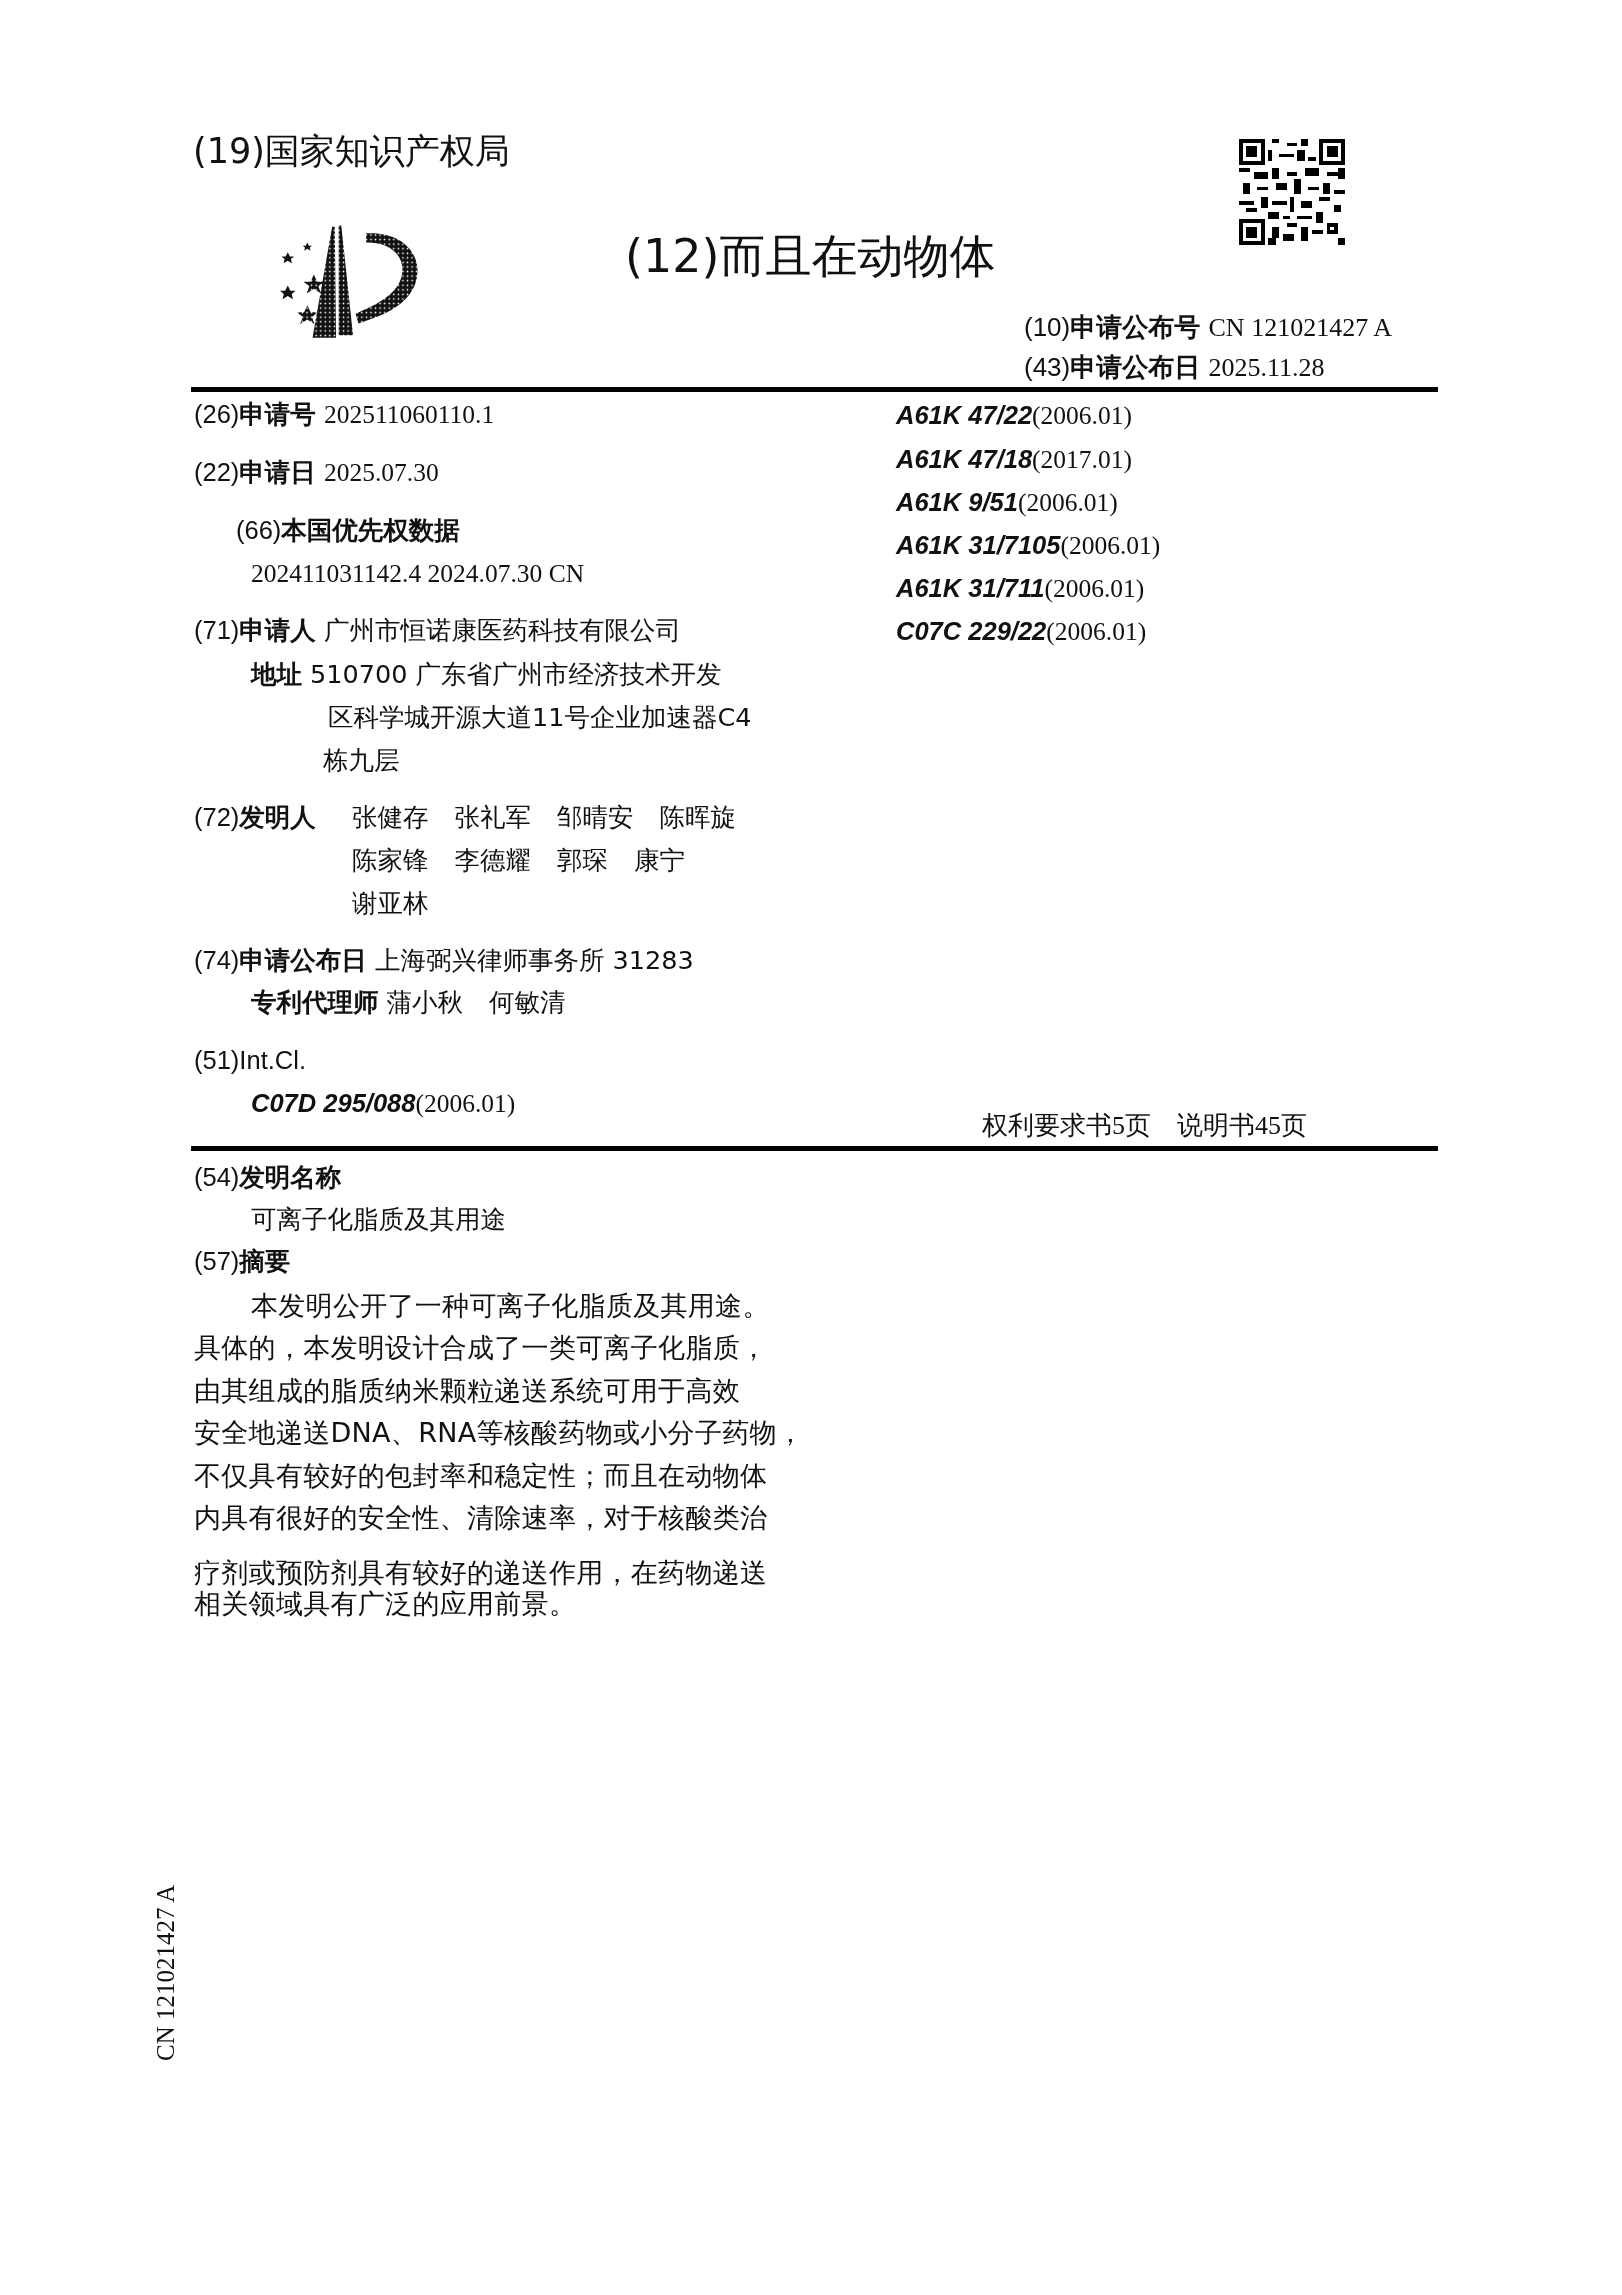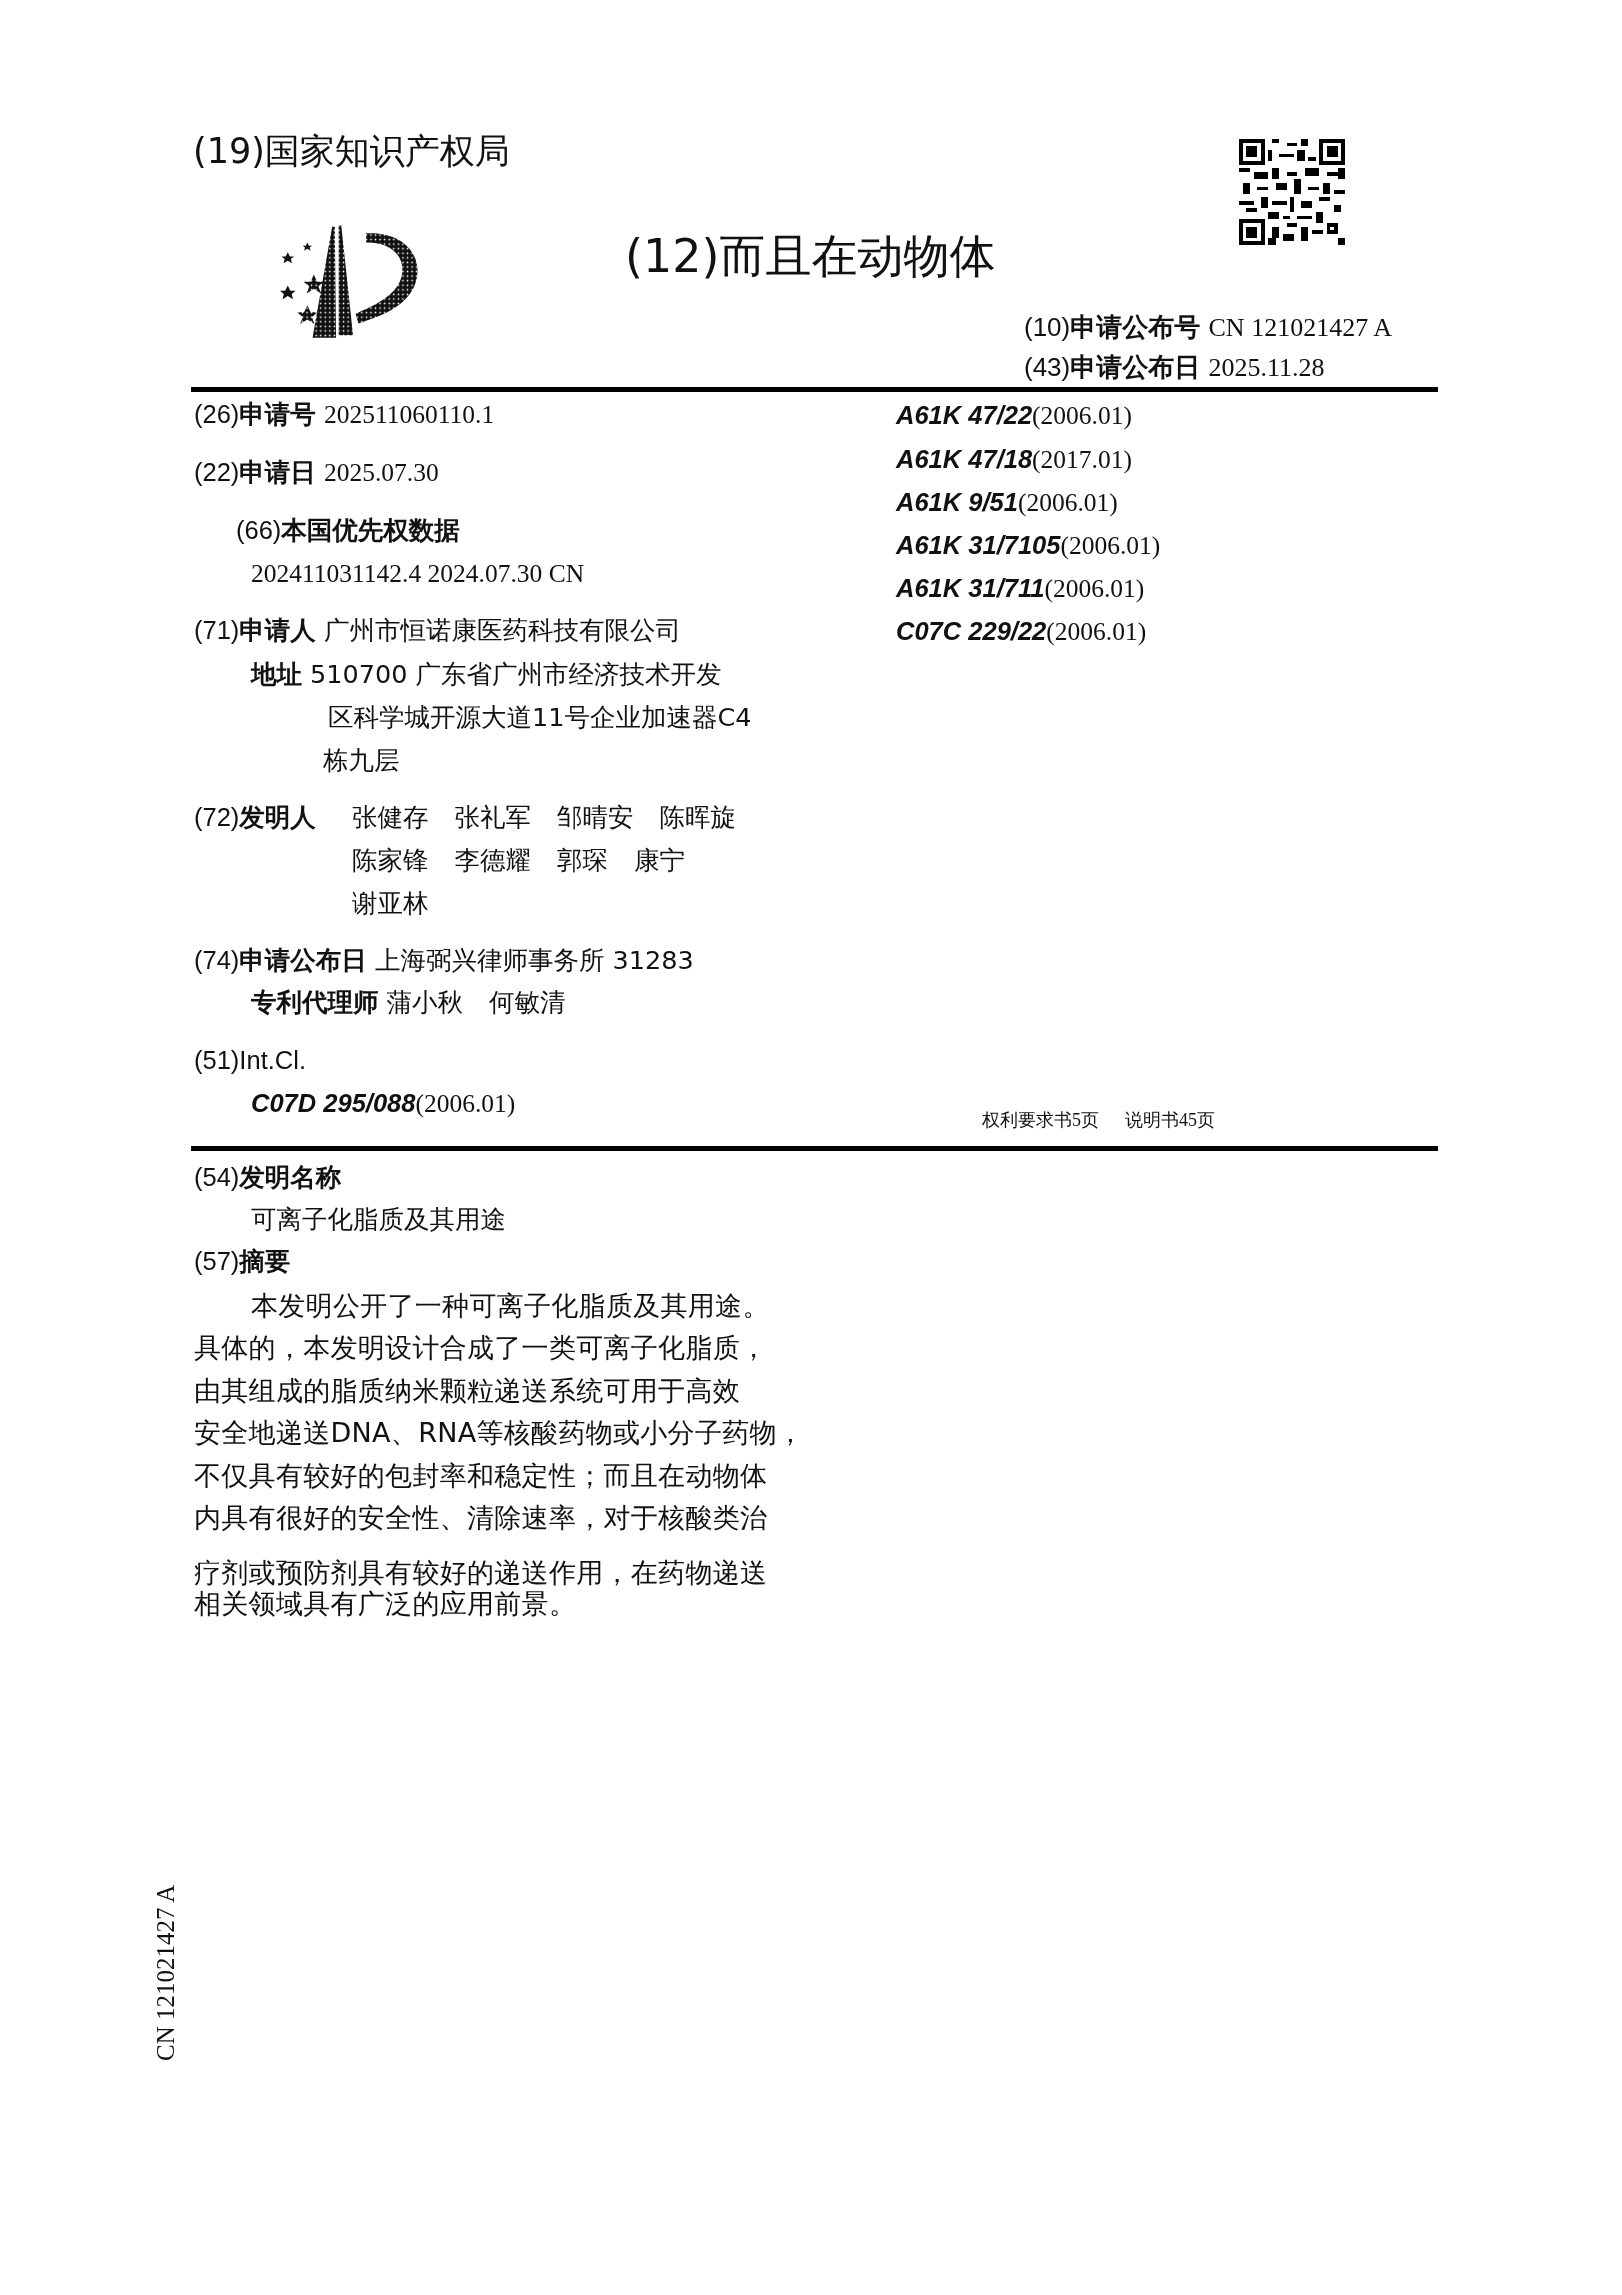--- a/index.html
+++ b/index.html
@@ -22,21 +22,21 @@
 
   .fld { font-size:25.5px; line-height:29px; }
   .num { font-family:"Liberation Sans", sans-serif; font-weight:normal; }
   .lbl { font-weight:bold; }
   .val { font-family:"Liberation Serif", "DejaVu Serif", serif; }
 
   .ipc { font-size:25.5px; }
   .ipc .code { font-family:"Liberation Sans", sans-serif; font-style:italic; font-weight:bold; }
   .ipc .ver { font-family:"Liberation Serif", serif; }
 
-  #pages { left:982px; top:1108px; font-size:18px; font-family:"Liberation Serif", serif; }
+  #pages { left:982px; top:1108px; font-size:26px; font-family:"Liberation Serif", serif; }
 
   .abstract-line { font-size:27px; font-family:"DejaVu Sans", sans-serif; letter-spacing:0.3px; }
 
   #side-pubno { left:152px; top:1829px; font-size:25px; font-family:"Liberation Serif", serif;
     transform-origin:left top; transform:rotate(-90deg) translateX(-232px); }
   .gap { display:inline-block; width:26px; }
 </style>
 </head>
 <body>
 

